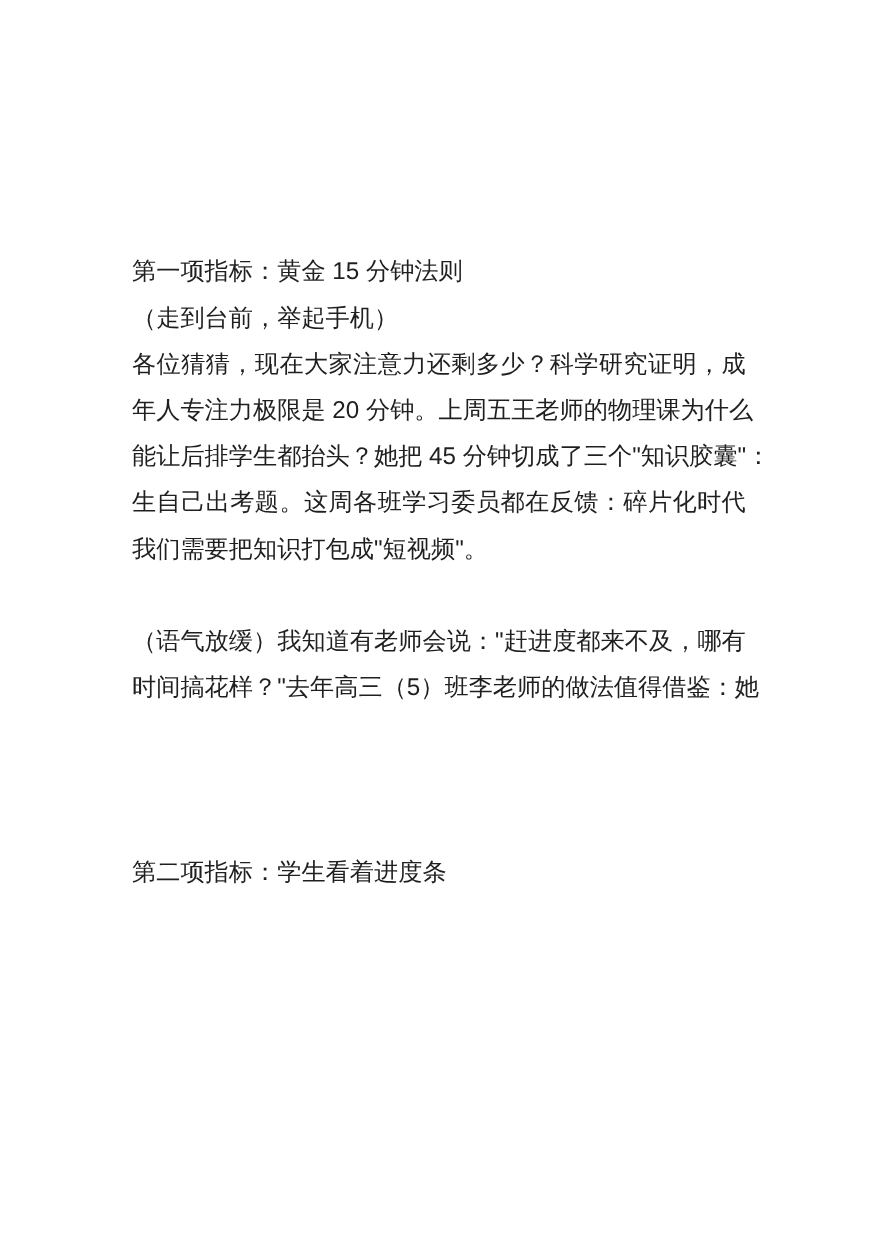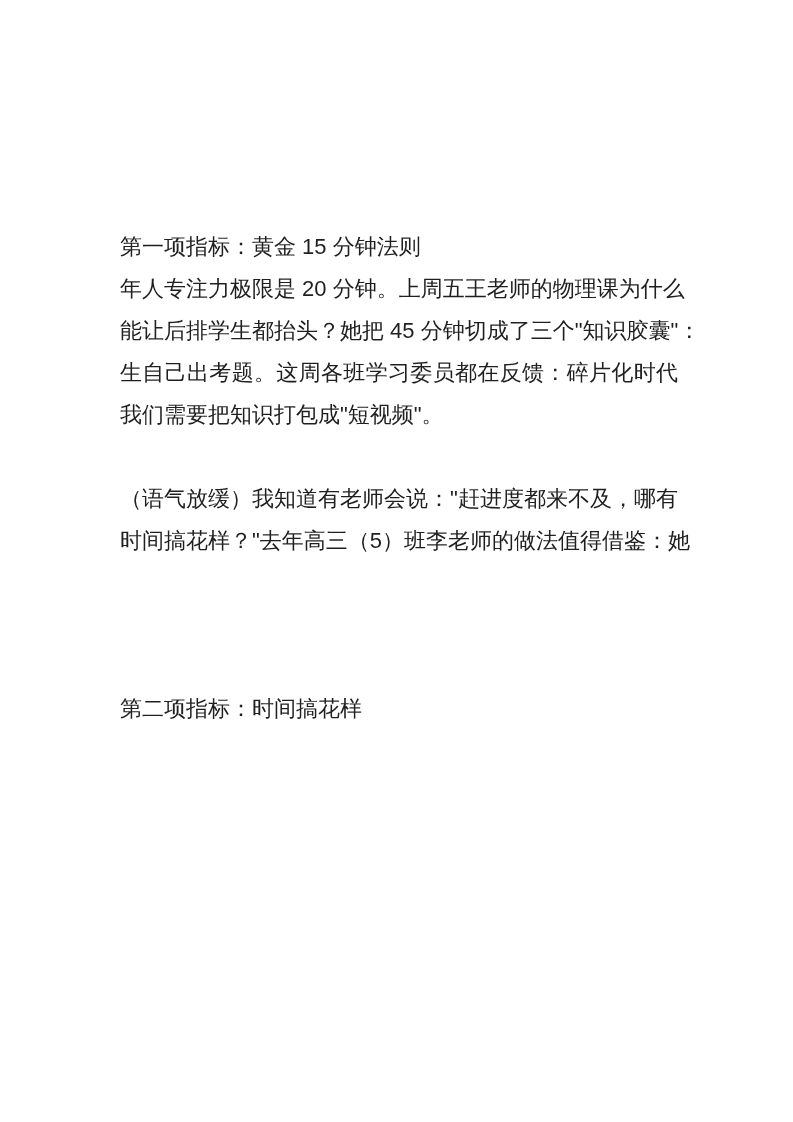--- a/index.html
+++ b/index.html
@@ -36,25 +36,27 @@
   .doc-line.blank {
     min-height: 42px;
   }
 </style>
 </head>
 <body>
 
 <div class="page">
   <div class="text-block">
       <div class="doc-line heading">第一项指标：黄金 15 分钟法则</div>
+      <div class="doc-line stage">（走到台前，举起手机）</div>
+      <div class="doc-line para justify">各位猜猜，现在大家注意力还剩多少？科学研究证明，成</div>
       <div class="doc-line para justify">年人专注力极限是 20 分钟。上周五王老师的物理课为什么</div>
       <div class="doc-line para justify">能让后排学生都抬头？她把 45 分钟切成了三个"知识胶囊"：</div>
       <div class="doc-line para justify">生自己出考题。这周各班学习委员都在反馈：碎片化时代</div>
       <div class="doc-line para">我们需要把知识打包成"短视频"。</div>
       <div class="doc-line blank"></div>
       <div class="doc-line para justify">（语气放缓）我知道有老师会说："赶进度都来不及，哪有</div>
       <div class="doc-line para justify">时间搞花样？"去年高三（5）班李老师的做法值得借鉴：她</div>
       <div class="doc-line blank"></div>
       <div class="doc-line blank"></div>
       <div class="doc-line blank"></div>
-      <div class="doc-line heading">第二项指标：时间搞花样</div>
+      <div class="doc-line heading">第二项指标：学生看着进度条</div>
     </div>
 </div>
 
 </body></html>

